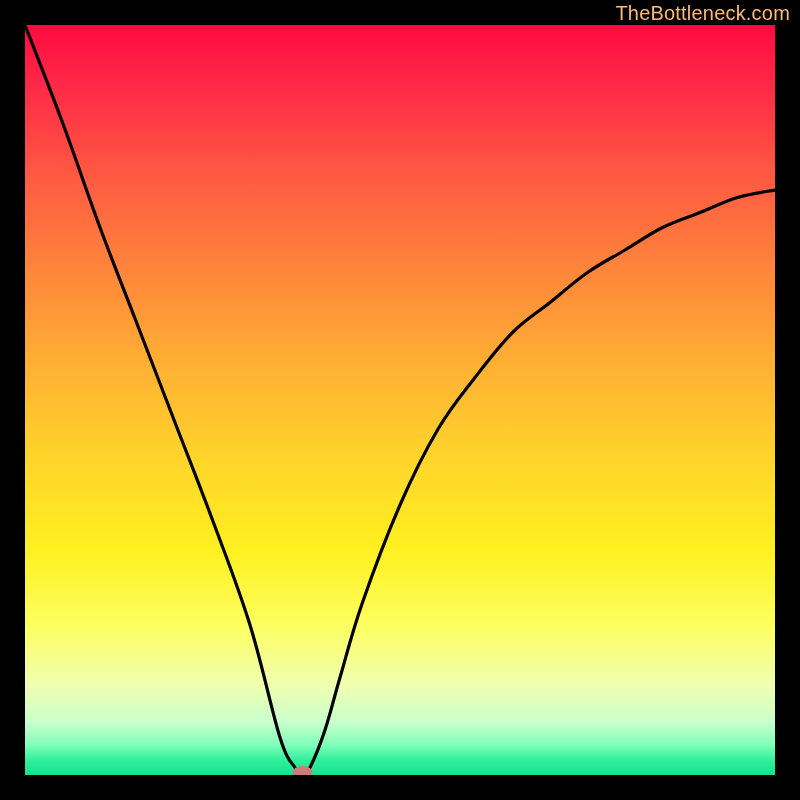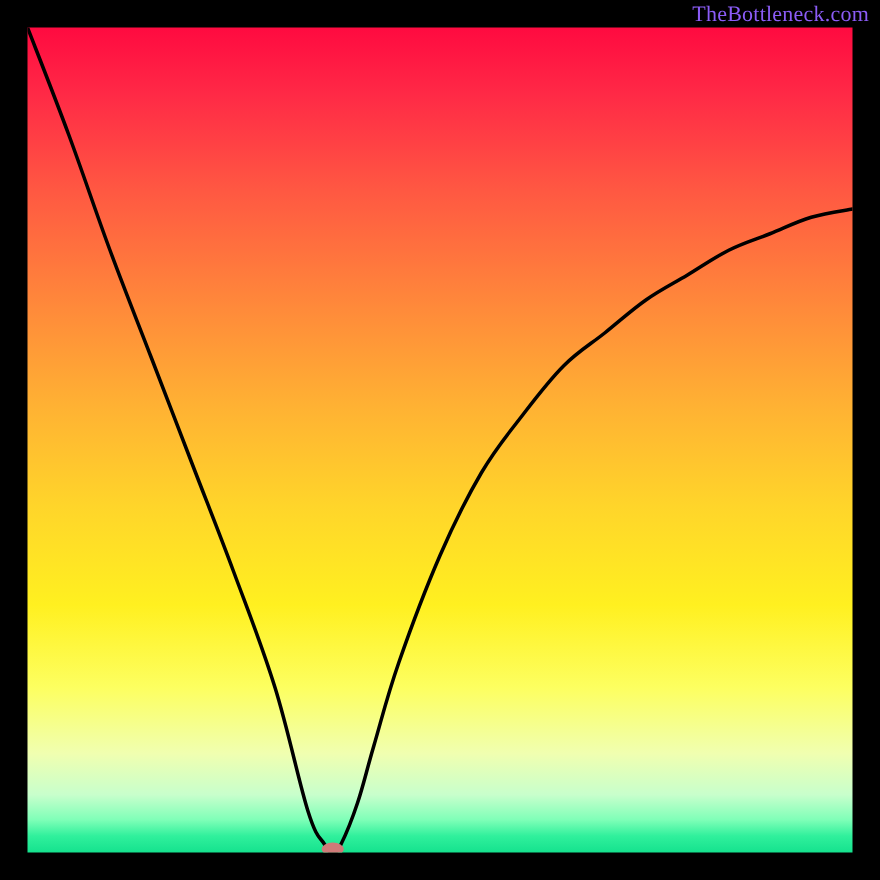--- a/index.html
+++ b/index.html
@@ -29,23 +29,23 @@
       #c8ffcc 93%,
       #80ffb8 96%,
       #30f09c 98%,
       #15e28e 100%
     );
   }
   .watermark {
     position: absolute;
     top: 2px;
     right: 10px;
-    font-family: Liberation Serif, serif;
+    font-family: Liberation Sans, sans-serif;
     font-size: 20px;
-    color: #8b5cf6;
+    color: #fdba74;
     letter-spacing: 0.2px;
   }
   svg.curve {
     position: absolute;
     inset: 0;
     width: 100%;
     height: 100%;
   }
 </style>
 </head>

